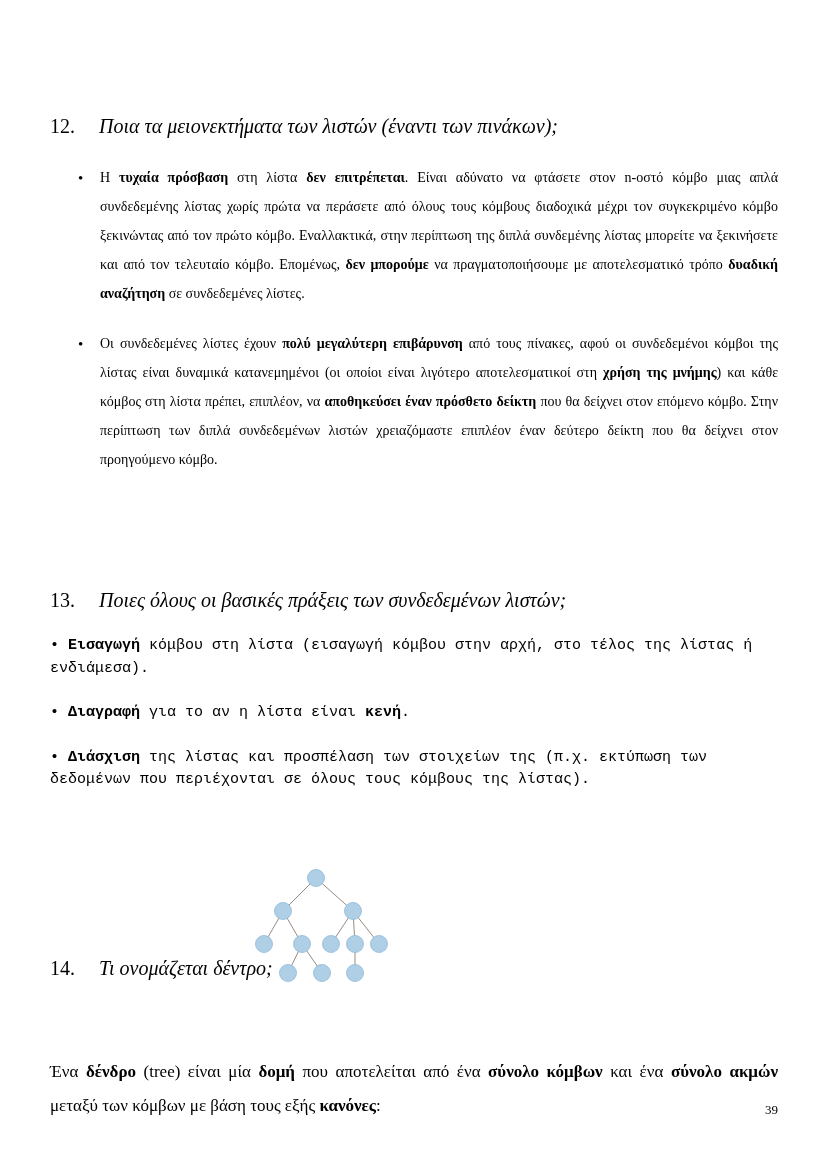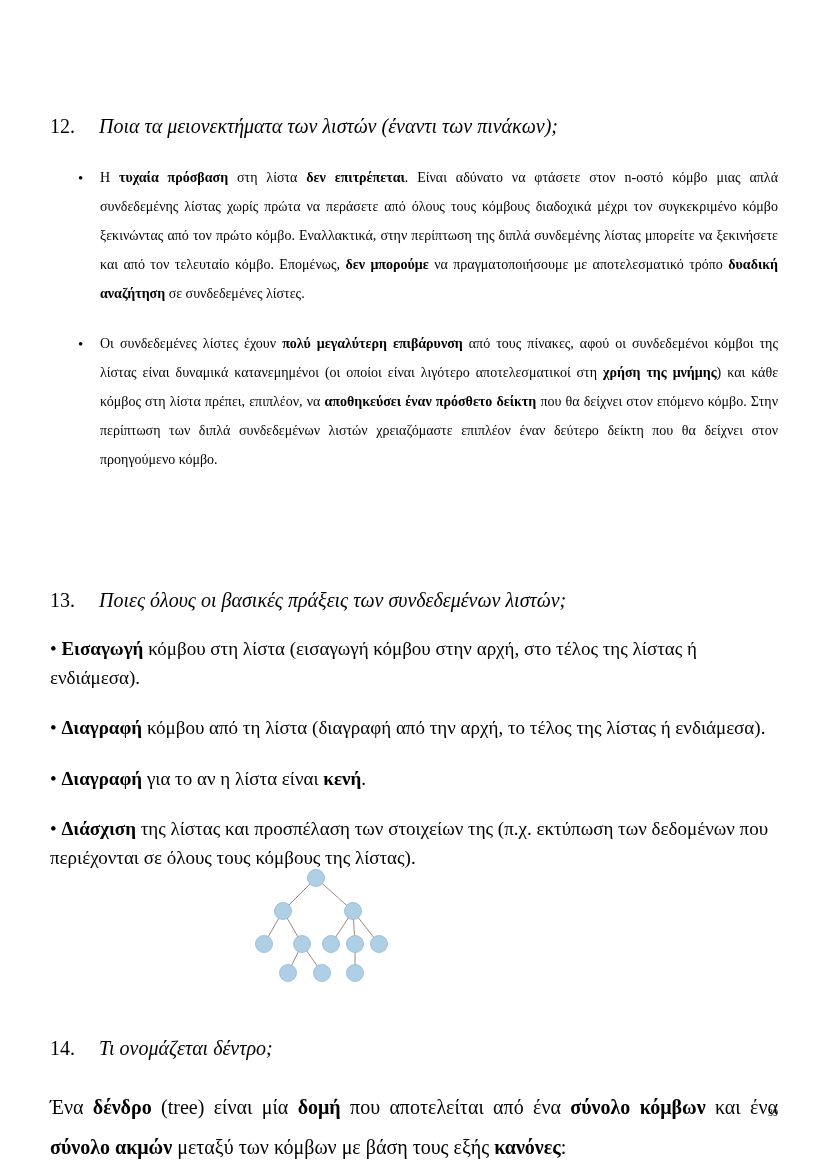--- a/index.html
+++ b/index.html
@@ -64,31 +64,33 @@
     font-size: 14px;
     line-height: 2.08;
     hyphens: none;
   }
 
   
   .op-list {
     margin-top: 20px;
   }
   .op-line {
-    font-size: 19px;
+    font-size: 15px;
     line-height: 1.5;
     margin-bottom: 22px;
     text-align: left;
+    font-family: Liberation Mono, monospace;
   }
 
   
   .para {
-    font-size: 20px;
+    font-size: 17px;
     line-height: 2.0;
     text-align: justify;
+    margin-top: 48px;
   }
 
   b, .b { font-weight: bold; }
 
   
   .gap-lg { height: 92px; }
   .gap-md { height: 48px; }
   .gap-sm { height: 24px; }
 
   
@@ -101,21 +103,21 @@
   }
   .tree-figure svg {
     display: block;
   }
 
   
   .page-num {
     position: absolute;
     right: 50px;
     bottom: 53px;
-    font-size: 10px;
+    font-size: 13px;
   }
 </style>
 </head>
 <body>
 
 <div id="page">
 
   <div class="content">
 
     <div class="q-row">
@@ -136,21 +138,20 @@
 
     <div class="gap-lg"></div>
 
     <div class="q-row">
       <span class="q-num">13.</span>
       <span class="q-text">Ποιες όλους οι βασικές πράξεις των συνδεδεμένων λιστών;</span>
     </div>
 
     <div class="op-list">
       <div class="op-line"><span>• </span><b>Εισαγωγή</b><span> κόμβου στη λίστα (εισαγωγή κόμβου στην αρχή, στο τέλος της λίστας ή ενδιάμεσα).</span></div>
-      <div class="op-line"><span>• </span><b>Διαγραφή</b><span> κόμβου από τη λίστα (διαγραφή από την αρχή, το τέλος της λίστας ή ενδιάμεσα).</span></div>
       <div class="op-line"><span>• </span><b>Διαγραφή</b><span> για το αν η λίστα είναι </span><b>κενή</b><span>.</span></div>
       <div class="op-line"><span>• </span><b>Διάσχιση</b><span> της λίστας και προσπέλαση των στοιχείων της (π.χ. εκτύπωση των δεδομένων που περιέχονται σε όλους τους κόμβους της λίστας).</span></div>
     </div>
 
     <div class="gap-lg"></div>
     <div class="gap-md"></div>
 
     <div class="q-row">
       <span class="q-num">14.</span>
       <span class="q-text">Τι ονομάζεται δέντρο;</span>

